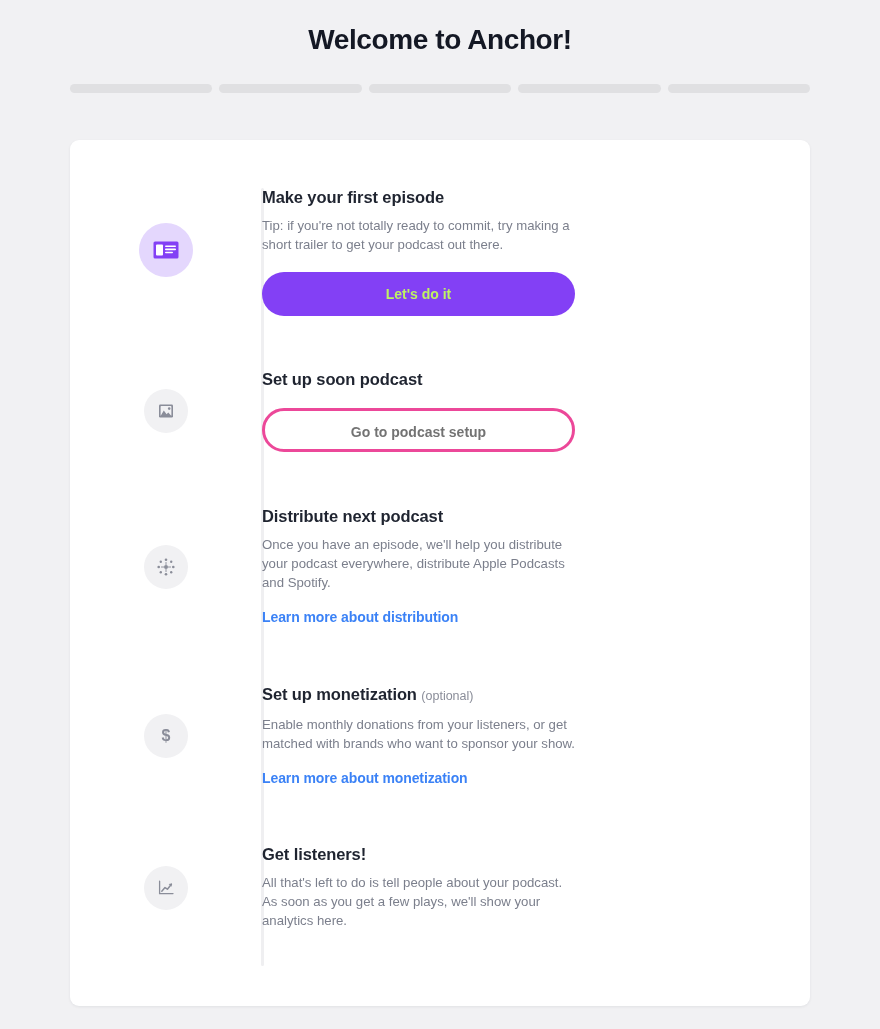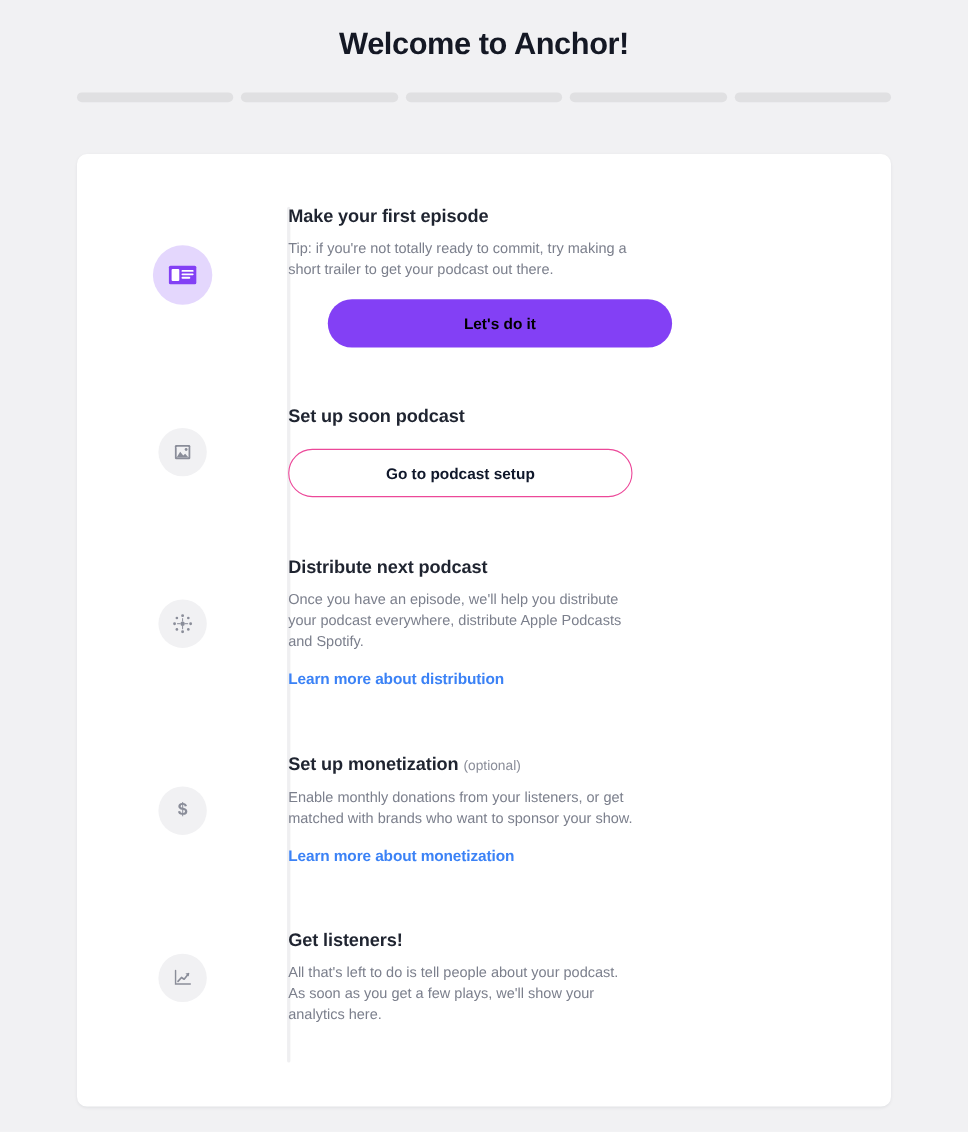--- a/index.html
+++ b/index.html
@@ -171,28 +171,27 @@
     border-radius: 24px;
     font-size: 14px;
     font-weight: bold;
     cursor: pointer;
     border: none;
     font-family: "Liberation Sans", sans-serif;
   }
 
   .btn-primary {
     background: #8340f5;
-    color: #000000;
-    margin-left: 36px;
+    color: #bef264;
   }
 
   .btn-outline {
     background: #ffffff;
-    color: #0f172a;
-    border: 1px solid #ec4899;
+    color: #737373;
+    border: 3px solid #ec4899;
     line-height: 42px;
   }
 
   .link-more {
     display: inline-block;
     margin-top: 17px;
     font-size: 14px;
     font-weight: bold;
     color: #3b82f6;
     text-decoration: none;

